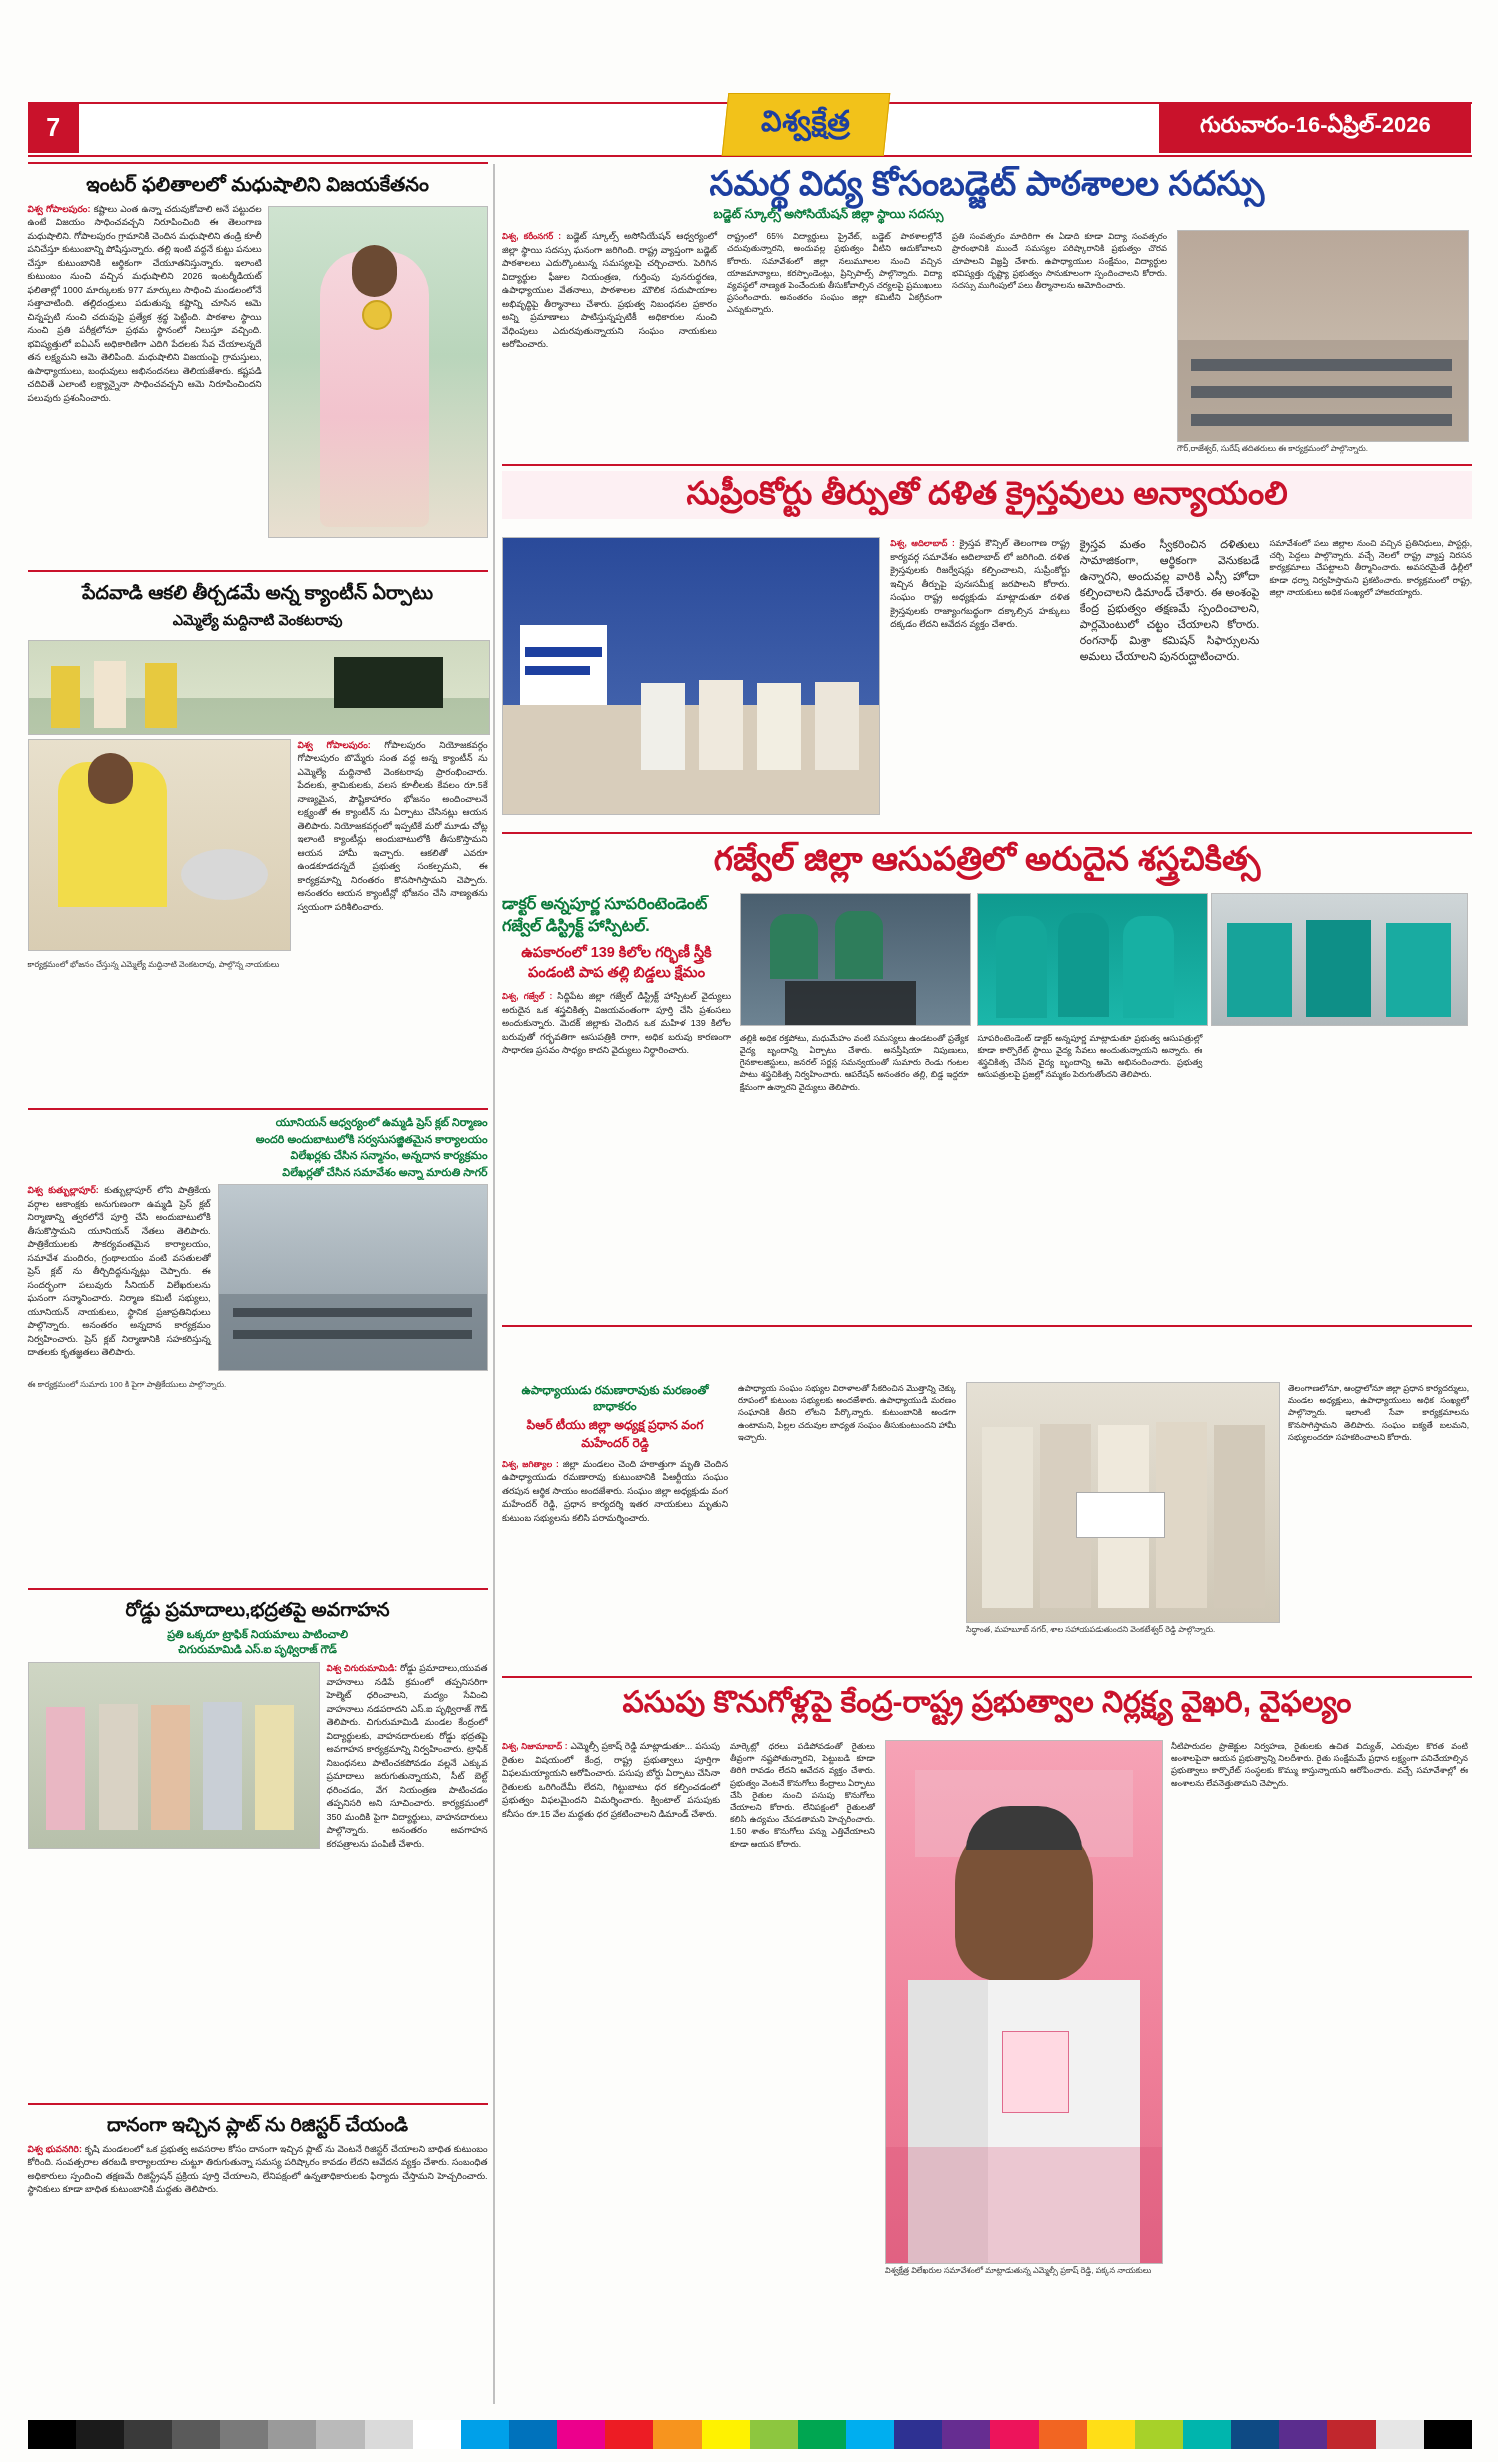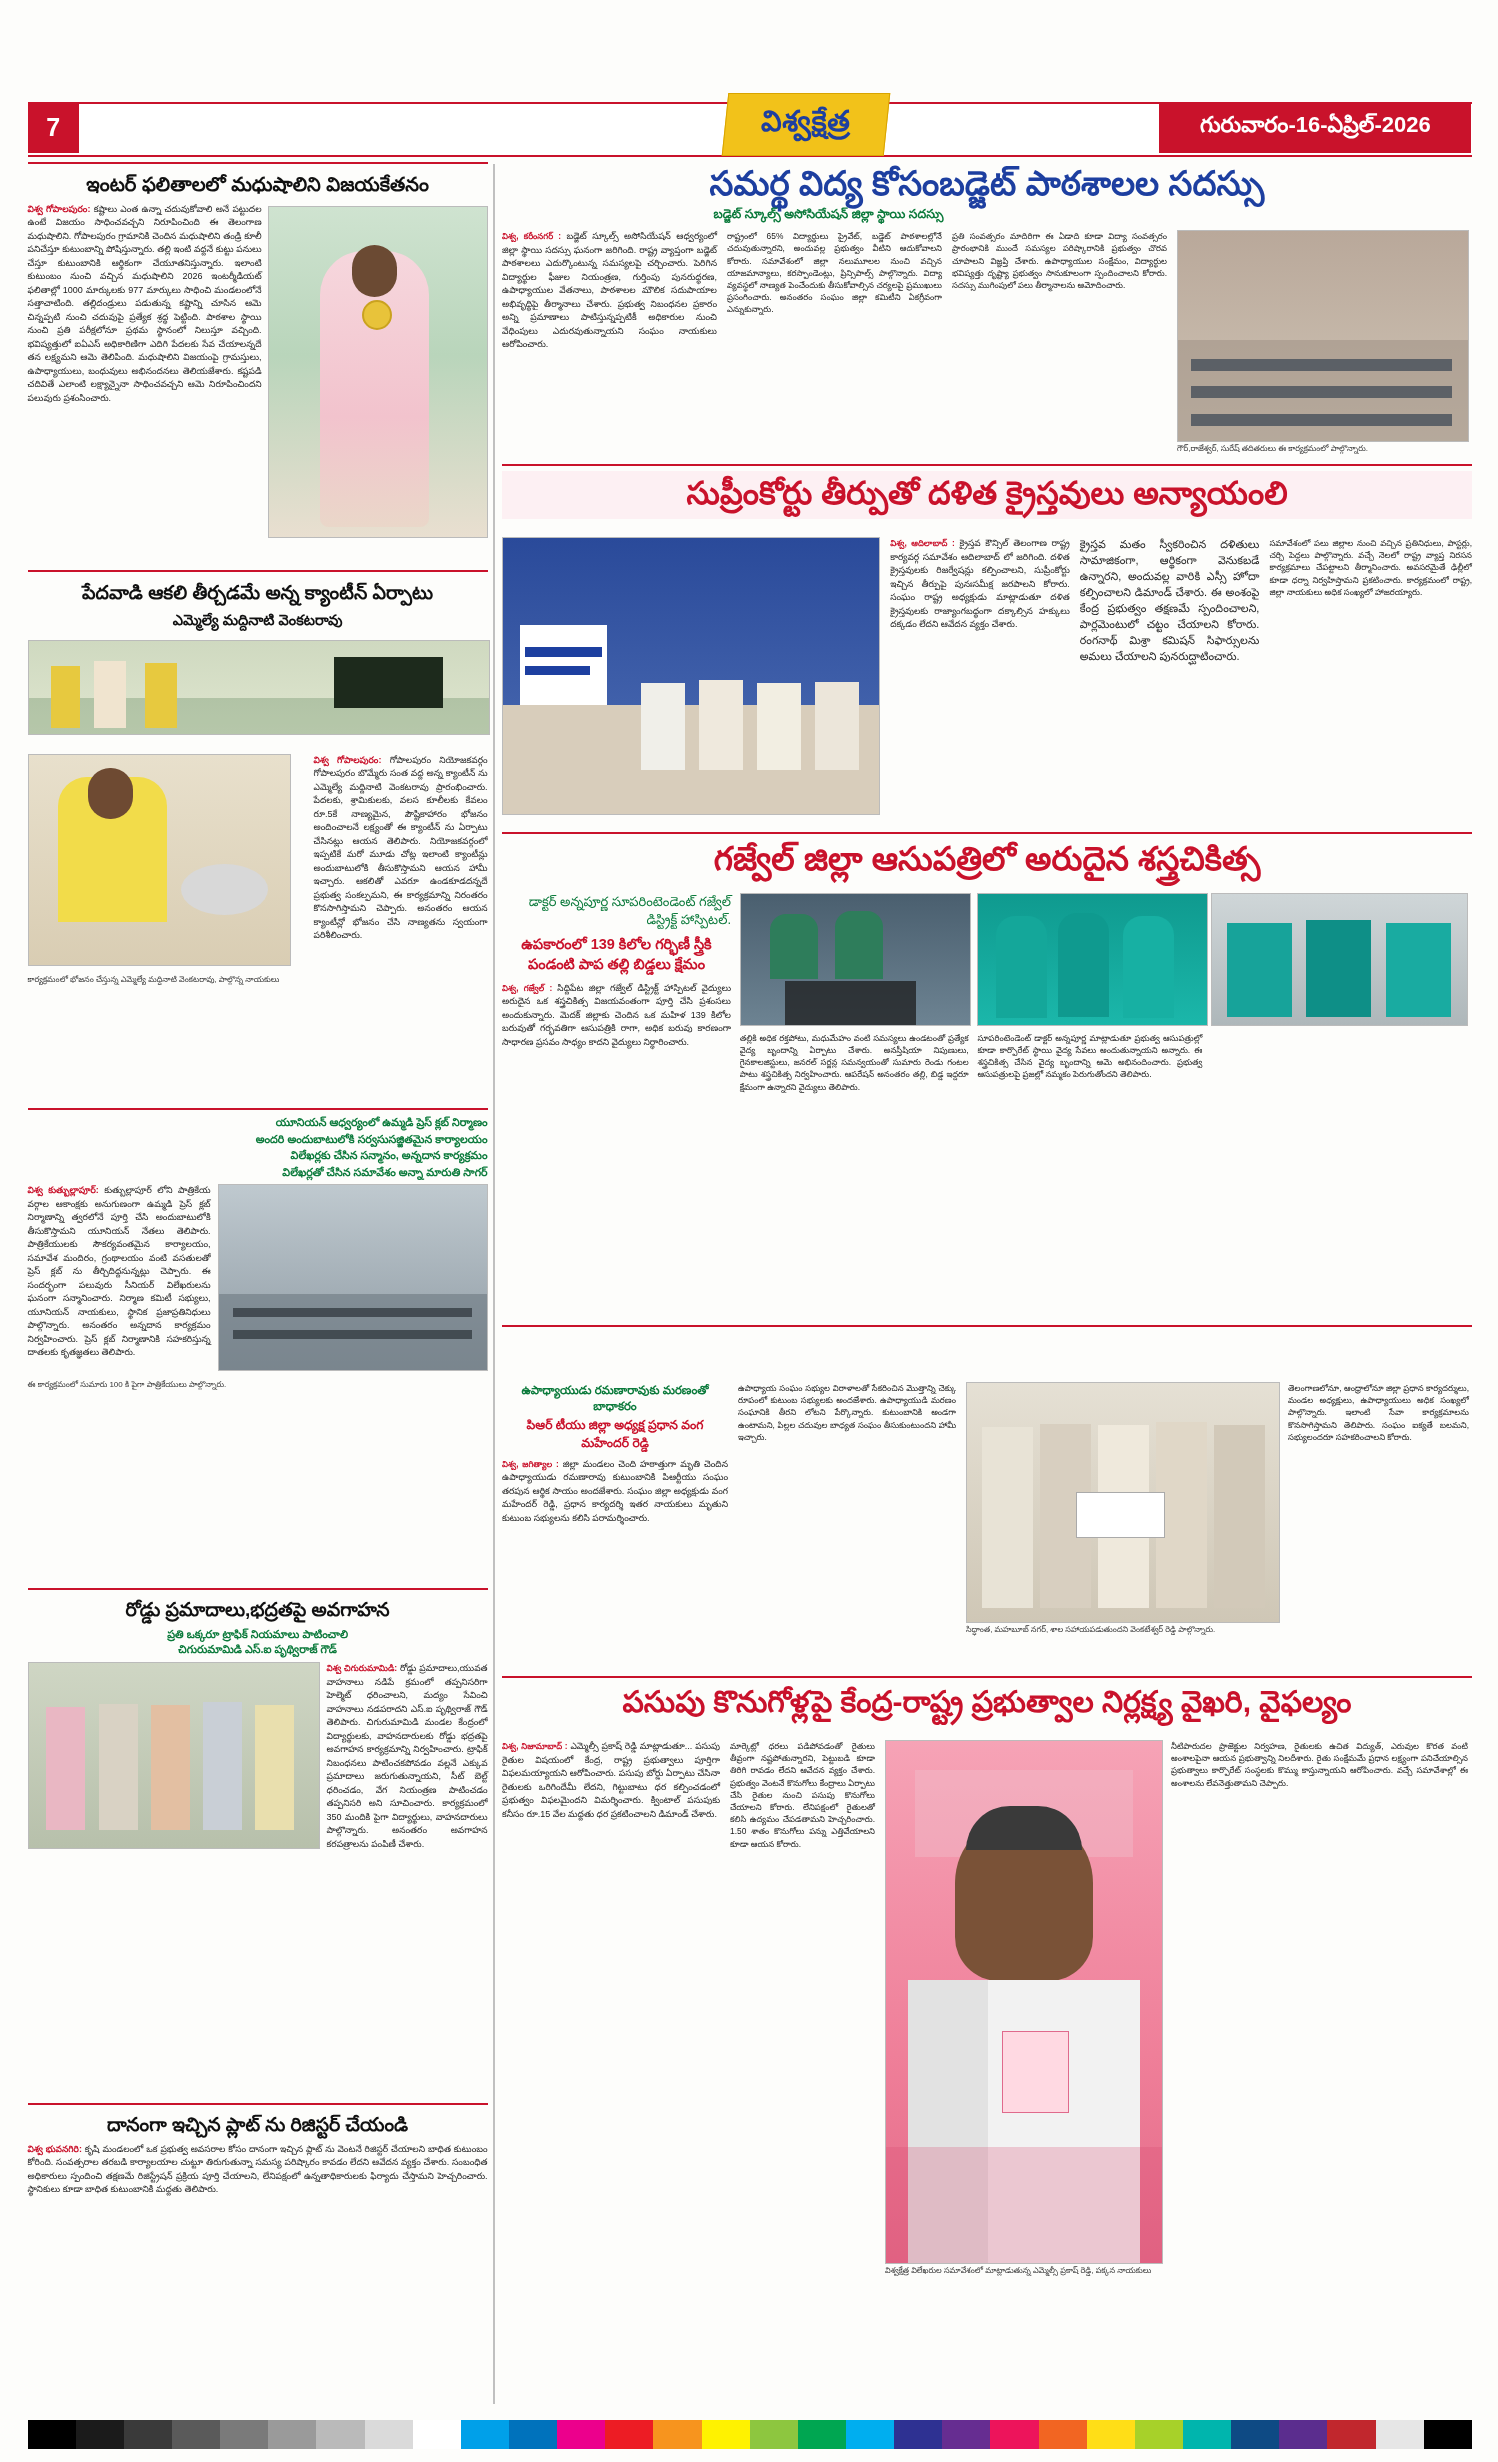--- a/index.html
+++ b/index.html
@@ -95,21 +95,21 @@
   <div style="position:absolute;left:27.6px;top:577px;width:460px;">
     <div class="hl l-head" style="font-size:19px;">పేదవాడి ఆకలి తీర్చడమే అన్న క్యాంటీన్ ఏర్పాటు</div>
     <div class="l-sub" style="font-size:14.5px;color:#111;">ఎమ్మెల్యే మద్దినాటి వెంకటరావు</div>
     <div class="photo" style="width:460px;height:93px;margin-top:1.5px;background:linear-gradient(180deg,#cfd9c0,#dfe6cf);">
       <div style="position:absolute;left:0;top:57px;width:460px;height:36px;background:#3c6b3a;opacity:.25;"></div>
       <div style="position:absolute;left:22px;top:25px;width:29px;height:62px;background:#e7c93f;"></div>
       <div style="position:absolute;left:65px;top:20px;width:32px;height:67px;background:#f0e4cf;"></div>
       <div style="position:absolute;left:116px;top:22px;width:32px;height:65px;background:#e7c93f;"></div>
       <div style="position:absolute;left:305px;top:16px;width:109px;height:51px;background:#1d2a1c;"></div>
     </div>
-    <div style="position:relative;height:218px;margin-top:19px;padding-left:16px;">
+    <div style="position:relative;height:218px;margin-top:4px;">
       <div class="photo" style="position:absolute;left:0;top:0;width:261px;height:210px;background:linear-gradient(180deg,#e8e0cc,#d9cdb3);">
         <div style="position:absolute;left:29px;top:22px;width:109px;height:145px;background:#f2dc4a;border-radius:29px 29px 0 0;"></div>
         <div style="position:absolute;left:59px;top:13px;width:45px;height:51px;background:#6e4a32;border-radius:22px;"></div>
         <div style="position:absolute;left:152px;top:109px;width:87px;height:51px;background:#d8d8d8;border-radius:50%;"></div>
       </div>
       <div style="margin-left:270px;font-size:9px;line-height:1.5;text-align:justify;">
         <span class="kicker">విశ్వ గోపాలపురం:</span>
         <span class="body">గోపాలపురం నియోజకవర్గం గోపాలపురం బొమ్మేరు సంత వద్ద అన్న క్యాంటీన్ ను ఎమ్మెల్యే మద్దినాటి వెంకటరావు ప్రారంభించారు. పేదలకు, శ్రామికులకు, వలస కూలీలకు కేవలం రూ.5కే నాణ్యమైన, పౌష్టికాహారం భోజనం అందించాలనే లక్ష్యంతో ఈ క్యాంటీన్ ను ఏర్పాటు చేసినట్లు ఆయన తెలిపారు. నియోజకవర్గంలో ఇప్పటికే మరో మూడు చోట్ల ఇలాంటి క్యాంటీన్లు అందుబాటులోకి తీసుకొస్తామని ఆయన హామీ ఇచ్చారు. ఆకలితో ఎవరూ ఉండకూడదన్నదే ప్రభుత్వ సంకల్పమని, ఈ కార్యక్రమాన్ని నిరంతరం కొనసాగిస్తామని చెప్పారు. అనంతరం ఆయన క్యాంటీన్లో భోజనం చేసి నాణ్యతను స్వయంగా పరిశీలించారు.</span>
       </div>
     </div>
@@ -218,21 +218,21 @@
     <div style="width:180px;font-size:11px;line-height:1.45;text-align:justify;" class="body">క్రైస్తవ మతం స్వీకరించిన దళితులు సామాజికంగా, ఆర్థికంగా వెనుకబడే ఉన్నారని, అందువల్ల వారికి ఎస్సీ హోదా కల్పించాలని డిమాండ్ చేశారు. ఈ అంశంపై కేంద్ర ప్రభుత్వం తక్షణమే స్పందించాలని, పార్లమెంటులో చట్టం చేయాలని కోరారు. రంగనాథ్ మిశ్రా కమిషన్ సిఫార్సులను అమలు చేయాలని పునరుద్ఘాటించారు.</div>
     <div style="width:203px;font-size:8.4px;line-height:1.45;text-align:justify;" class="body">సమావేశంలో పలు జిల్లాల నుంచి వచ్చిన ప్రతినిధులు, పాస్టర్లు, చర్చి పెద్దలు పాల్గొన్నారు. వచ్చే నెలలో రాష్ట్ర వ్యాప్త నిరసన కార్యక్రమాలు చేపట్టాలని తీర్మానించారు. అవసరమైతే ఢిల్లీలో కూడా ధర్నా నిర్వహిస్తామని ప్రకటించారు. కార్యక్రమంలో రాష్ట్ర, జిల్లా నాయకులు అధిక సంఖ్యలో హాజరయ్యారు.</div>
   </div>
 
   <div style="position:absolute;left:502px;top:832px;width:970px;height:2.2px;background:#c9122b;"></div>
   <div style="position:absolute;left:502px;top:840px;width:970px;">
     <div class="bighead" style="font-size:33px;line-height:1.15;">గజ్వేల్ జిల్లా ఆసుపత్రిలో అరుదైన శస్త్రచికిత్స</div>
   </div>
   <div style="position:absolute;left:502px;top:893px;width:970px;display:flex;gap:8.7px;">
     <div style="width:229px;">
-      <div style="text-align:right;color:#0b7a3b;font-size:13px;font-weight:normal;line-height:1.4;">డాక్టర్ అన్నపూర్ణ సూపరింటెండెంట్ గజ్వేల్ డిస్ట్రిక్ట్ హాస్పిటల్.</div>
+      <div style="text-align:left;color:#0b7a3b;font-size:16px;font-weight:bold;line-height:1.4;">డాక్టర్ అన్నపూర్ణ సూపరింటెండెంట్ గజ్వేల్ డిస్ట్రిక్ట్ హాస్పిటల్.</div>
       <div style="text-align:center;color:#c9122b;font-size:14.5px;font-weight:bold;line-height:1.4;margin-top:4.4px;">ఉపకారంలో 139 కిలోల గర్భిణీ స్త్రీకి పండంటి పాప తల్లి బిడ్డలు క్షేమం</div>
       <div style="font-size:8.4px;line-height:1.45;text-align:justify;margin-top:7.3px;">
         <span class="kicker">విశ్వ, గజ్వేల్ :</span>
         <span class="body">సిద్దిపేట జిల్లా గజ్వేల్ డిస్ట్రిక్ట్ హాస్పిటల్ వైద్యులు అరుదైన ఒక శస్త్రచికిత్స విజయవంతంగా పూర్తి చేసి ప్రశంసలు అందుకున్నారు. మెదక్ జిల్లాకు చెందిన ఒక మహిళ 139 కిలోల బరువుతో గర్భవతిగా ఆసుపత్రికి రాగా, అధిక బరువు కారణంగా సాధారణ ప్రసవం సాధ్యం కాదని వైద్యులు నిర్ధారించారు.</span>
       </div>
     </div>
     <div style="width:229px;">
       <div class="photo" style="width:229px;height:131px;background:linear-gradient(180deg,#4a5f6f,#6d8392);">
         <div style="position:absolute;left:29px;top:20px;width:48px;height:65px;background:#2e7d5b;border-radius:16px 16px 0 0;"></div>
         <div style="position:absolute;left:94px;top:17.4px;width:48px;height:68px;background:#2e7d5b;border-radius:16px 16px 0 0;"></div>

